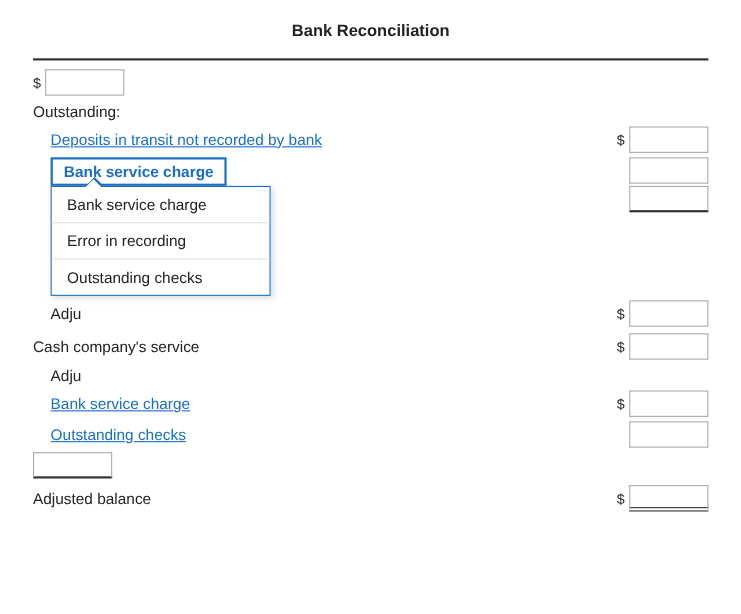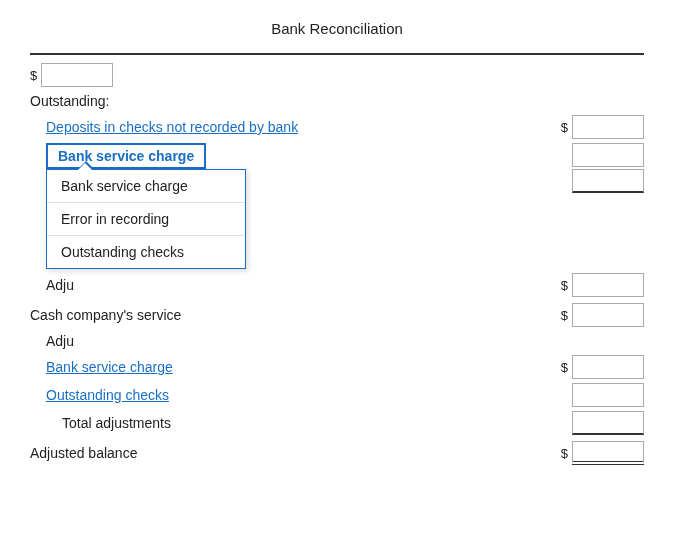--- a/index.html
+++ b/index.html
@@ -10,21 +10,21 @@
       width: 674px;
       min-height: 558px;
       padding: 20px 30px;
       color: #222;
     }
     .header {
       text-align: center;
       margin-bottom: 16px;
     }
     .header .company { font-weight: bold; font-size: 15px; }
-    .header .title { font-weight: normal; font-size: 15px; }
+    .header .title { font-weight: bold; font-size: 15px; }
     .header .date { font-weight: bold; font-size: 15px; }
 
     .divider-top {
       border-top: 2px solid #333;
       margin-bottom: 8px;
     }
 
     .row {
       display: flex;
       align-items: center;
@@ -161,21 +161,21 @@
     <span class="dollar-sign">$</span>
     <div class="input-box"></div>
   </div>
 </div>
 
 <div class="row">
   <span class="row-label">Outstanding:</span>
 </div>
 
 <div class="deposits-row indent1">
-  <span class="blue-link">Deposits in checks not recorded by bank</span>
+  <span class="blue-link">Deposits in transit not recorded by bank</span>
   <div class="input-group">
     <span class="dollar-sign">$</span>
     <div class="input-box"></div>
   </div>
 </div>
 
 <div style="position:relative; margin-bottom: 6px; padding-left: 16px;">
   <div style="display:flex; justify-content:space-between; align-items:flex-start;">
     <div class="dropdown-wrapper">
       <div class="dropdown-trigger">Bank service charge</div>
@@ -224,21 +224,20 @@
 </div>
 
 <div class="deposits-row indent1">
   <span class="blue-link">Outstanding checks</span>
   <div class="stacked-inputs">
     <div class="input-box"></div>
   </div>
 </div>
 
 <div class="row">
-  <span class="row-label indent2">Total adjustments</span>
   <div class="input-box bottom-line" style="width:72px;height:24px;border:1px solid #aaa;border-bottom:2px solid #333;"></div>
 </div>
 
 <div class="row">
   <span class="row-label">Adjusted balance</span>
   <div class="input-group">
     <span class="dollar-sign">$</span>
     <div class="input-box double-bottom" style="width:72px;height:24px;border:1px solid #aaa;border-bottom:4px double #333;"></div>
   </div>
 </div>

